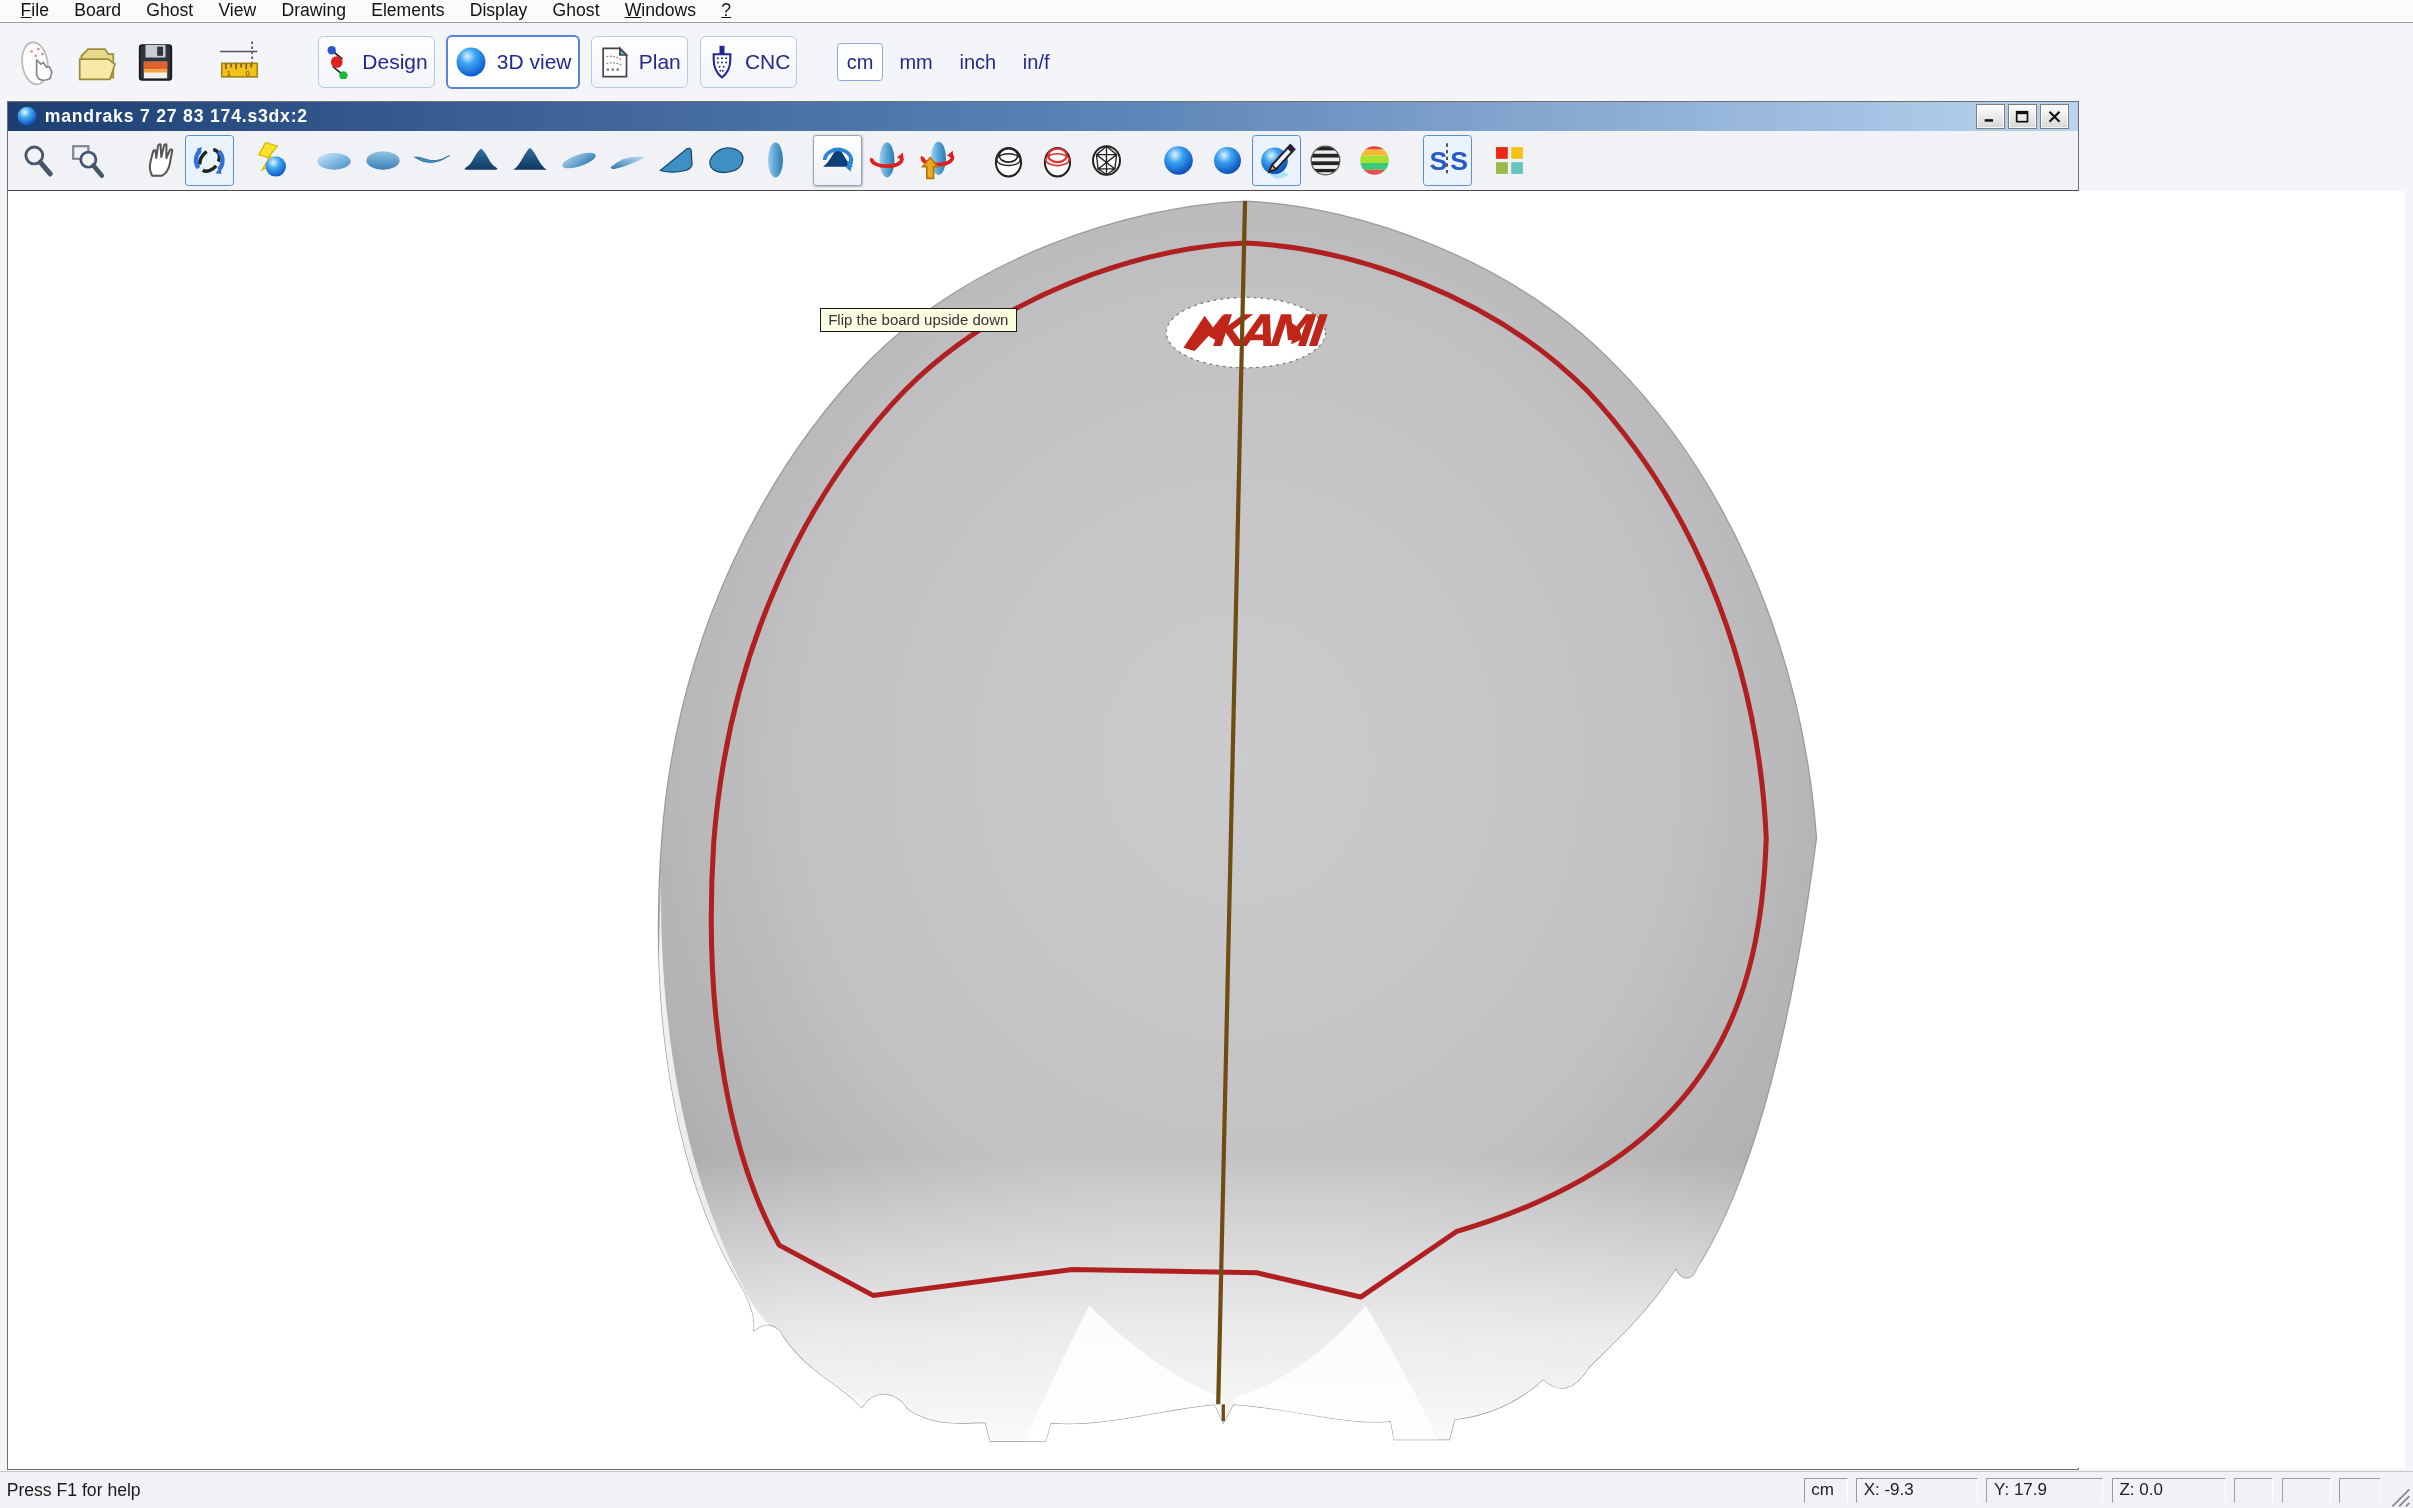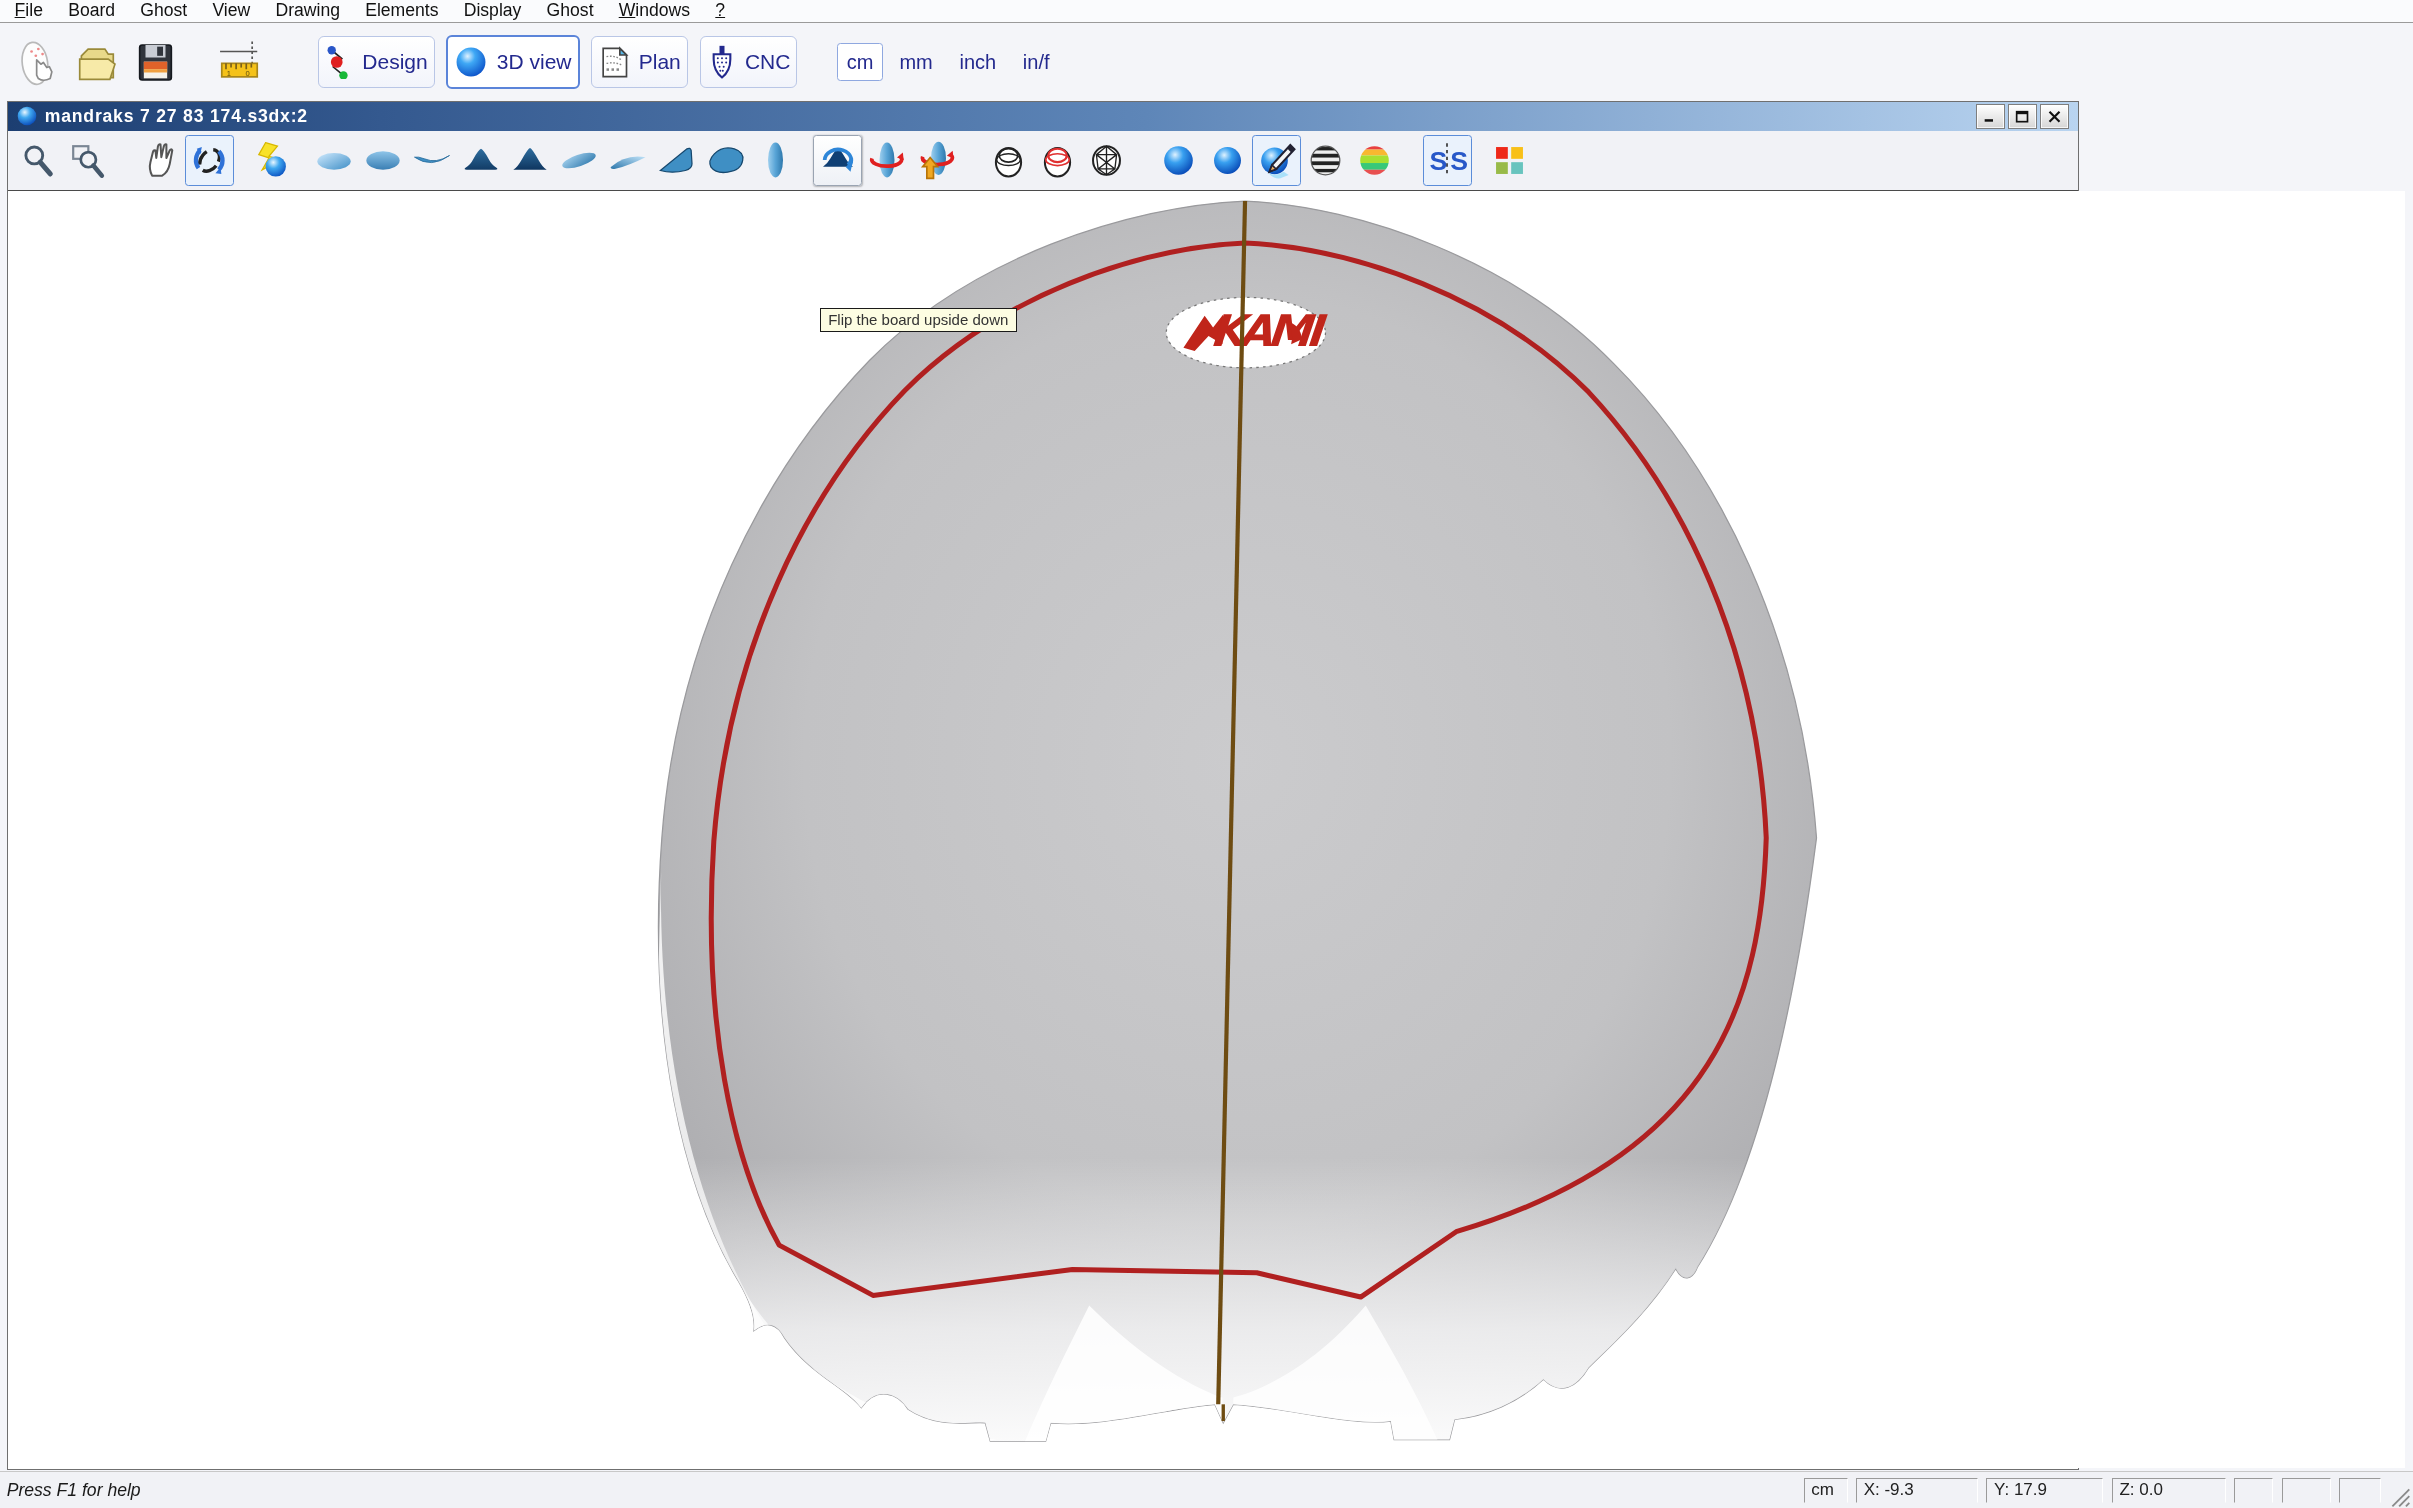--- a/index.html
+++ b/index.html
@@ -1,21 +1,21 @@
 <!DOCTYPE html>
 <html style="font-size:13.4px"><head>
 <meta charset="utf-8">
 <style>
   html,body{margin:0;padding:0;background:#e8e8e8;}
   .app{position:relative;width:2413px;height:1508px;background:#f4f5f9;
        font-family:"Liberation Sans",sans-serif;overflow:hidden;}
 
   
   .menubar{position:absolute;left:0;top:0;width:100%;height:22.6px;background:#fafbfd;
-           border-bottom:0.8px solid #9a9a9a;display:flex;align-items:center;padding-left:2px;box-sizing:border-box;}
+           border-bottom:0.8px solid #9a9a9a;display:flex;align-items:center;padding-left:8px;box-sizing:border-box;}
   .menu-item{font-size:17.6px;color:#111;padding:0 12.6px;white-space:nowrap;cursor:default;}
   .menu-item u{text-decoration:underline;}
 
   
   .toolbar1{position:absolute;left:0;top:23.5px;width:100%;height:77px;background:#f4f5f9;
             display:flex;align-items:center;box-sizing:border-box;padding-left:8.4px;}
   .tb-icon{width:52px;height:52px;display:flex;align-items:center;justify-content:center;margin:0 3.4px;}
   .big-btn{display:flex;align-items:center;gap:8.4px;height:50px;padding:0 6px;margin:0 5.9px;
            background:linear-gradient(#ffffff,#f2f4fb);border:1.7px solid #b9c6e6;border-radius:5.9px;}
   .big-btn .lbl{font-size:21px;color:#23298e;}
@@ -47,21 +47,21 @@
   
   .canvas{position:relative;width:2397px;height:1277px;background:#ffffff;overflow:hidden;}
   .boardsvg{position:absolute;left:0;top:0;}
 
   .tooltip{position:absolute;left:812px;top:91px;z-index:20;background:#fdfde2;
            border:1.7px solid #1a1a1a;font-size:15px;color:#333;padding:2.5px 7.5px;white-space:nowrap;margin-top:26px;}
 
   
   .statusbar{position:absolute;left:0;bottom:0;width:100%;height:37px;background:#f1f2f6;
              border-top:0.8px solid #c8c8c8;display:flex;align-items:center;box-sizing:border-box;}
-  .status-help{font-size:17.6px;color:#1a1a1a;margin-left:6.7px;flex:0 0 auto;font-style:italic;}
+  .status-help{font-size:17.6px;color:#1a1a1a;margin-left:6.7px;flex:0 0 auto;}
   .status-cells{margin-left:auto;display:flex;align-items:center;gap:8.4px;margin-right:8.4px;}
   .scell{height:25px;font-size:17px;color:#222;padding:1.7px 6.7px 0 6.7px;box-sizing:border-box;
          border:0.8px solid;border-color:#9a9a9a #ffffff #f1f2f6 #9a9a9a;}
   .scell.w-cm{width:44px;} .scell.w-x{width:122px;} .scell.w-y{width:117px;} .scell.w-z{width:114px;}
   .scell.w-e1{width:39px;} .scell.w-e2{width:49px;} .scell.w-e3{width:42px;}
   .grip{width:22px;height:22px;margin-right:1.7px;align-self:flex-end;}
 </style>
 </head>
 <body>
 

